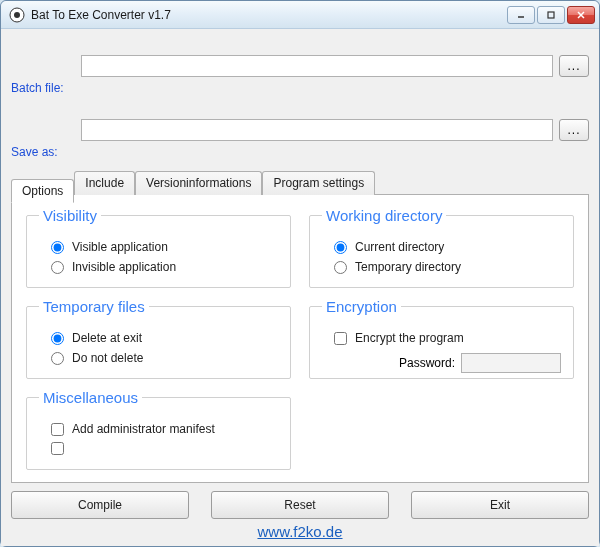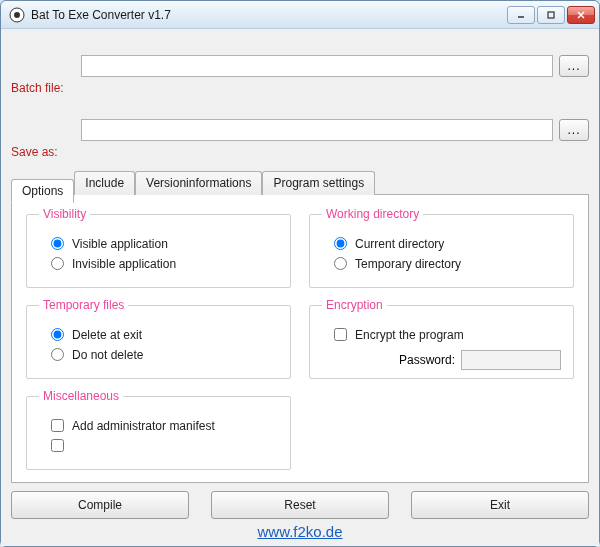--- a/index.html
+++ b/index.html
@@ -60,21 +60,21 @@
     flex-direction: column;
     overflow: hidden;
   }
   .file-row {
     display: flex;
     align-items: center;
     margin-bottom: 6px;
   }
   .file-row label {
     width: 70px;
-    color: #b91c1c;
+    color: #1d4ed8;
     margin-top: 44px;
   }
   .file-row input[type=text] {
     flex: 1;
     height: 22px;
     border: 1px solid #b1b1b1;
     background: #fff;
     padding: 2px 4px;
     font-size: 12px;
   }
@@ -126,26 +126,26 @@
     overflow: hidden;
   }
   fieldset {
     border: 1px solid #d0d0d0;
     border-radius: 2px;
     padding: 10px 12px 12px 12px;
     min-height: 0;
   }
   legend {
     padding: 0 4px;
-    color: #ec4899;
-    font-size: 12px;
+    color: #3b82f6;
+    font-size: 15px;
   }
   .opt-row {
     display: flex;
-    align-items: flex-start;
+    align-items: flex-end;
     margin: 6px 0;
     padding-left: 12px;
   }
   .opt-row input[type=radio],
   .opt-row input[type=checkbox] {
     margin-right: 8px;
     width: 13px; height: 13px;
   }
   .opt-row label {
     color: #222;

